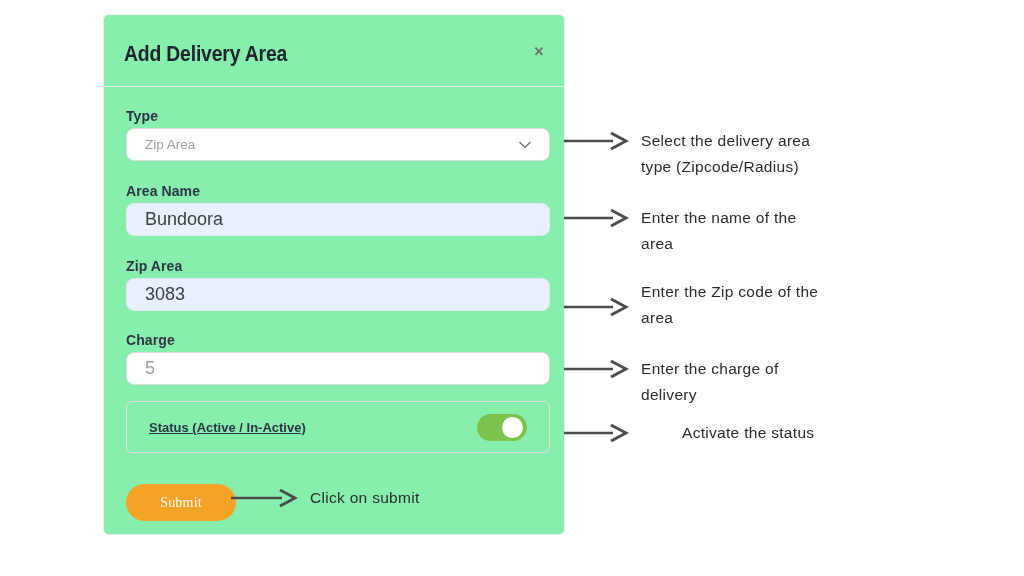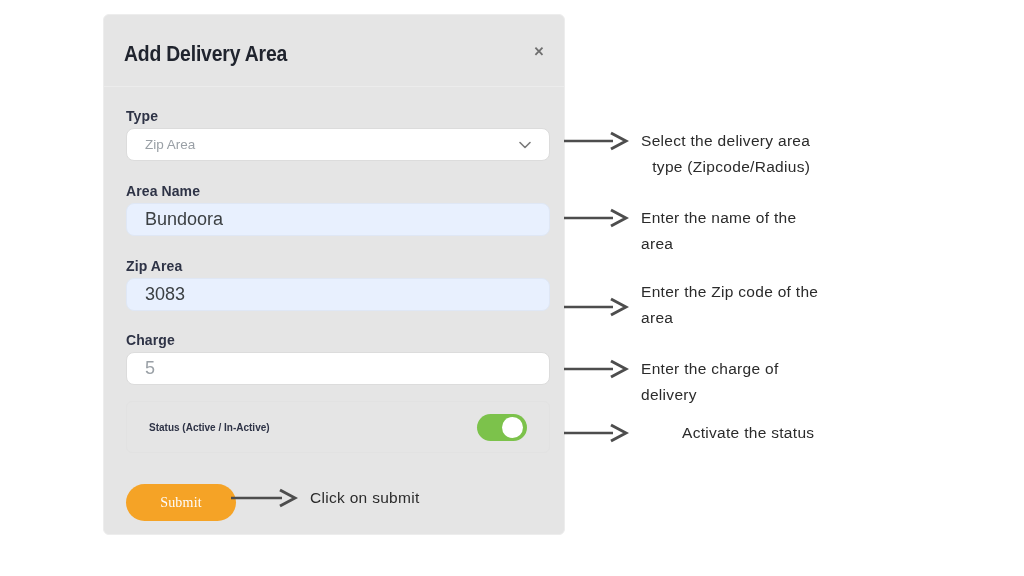--- a/index.html
+++ b/index.html
@@ -2,21 +2,21 @@
 <html><head>
 <meta charset="utf-8">
 <style>
   * { margin:0; padding:0; box-sizing:border-box; }
   html,body { width:1024px; height:576px; background:#ffffff; overflow:hidden;
               font-family:"Liberation Sans", sans-serif; }
   .stage { position:relative; width:1024px; height:576px; }
 
   
   .modal { position:absolute; left:103px; top:14px; width:462px; height:521px;
-           background:#e5e5e5; border:1px solid #ededed; border-radius:6px; }
+           background:#86efac; border:1px solid #ededed; border-radius:6px; }
   .modal-title { position:absolute; left:20px; top:26px; font-size:22px; font-weight:700;
                  color:#20242e; letter-spacing:-0.2px; transform:scaleX(.88);
                  transform-origin:left center; white-space:nowrap; }
   .modal-close { position:absolute; right:16px; top:28px; width:18px; height:18px;
                  font-size:13px; font-weight:700; color:#6f6f6f; text-align:center;
                  line-height:18px; cursor:pointer; }
   .modal-divider { position:absolute; left:0; top:71px; width:100%; height:1px; background:#ececec; }
 
   .field-label { position:absolute; left:22px; font-size:14px; font-weight:700;
                  color:#2e3346; letter-spacing:.1px; }
@@ -26,39 +26,39 @@
                 justify-content:space-between; cursor:pointer; }
   .chev { width:12px; height:8px; }
   .input-box { border:1px solid #dfe7f5; background:#e8f0fe; color:#3c4043; width:424px;
                height:33px; border-radius:8px; font-size:18px; padding:0 18px;
                font-family:"Liberation Sans", sans-serif; outline:none; position:absolute; left:22px; }
   .input-plain { border:1px solid #dcdcdc; background:#fff; color:#9aa0a6; }
 
   .status-box { position:absolute; left:22px; top:386px; width:424px; height:52px;
                 border:1px solid #e2e2e2; border-radius:6px; display:flex;
                 align-items:center; justify-content:space-between; padding:0 22px 0 22px; }
-  .status-label { font-size:10px; font-weight:700; color:#2e3346; }
+  .status-label { font-size:13px; font-weight:700; color:#2e3346;text-decoration:underline; }
   .toggle { position:relative; width:50px; height:27px; border-radius:14px;
             background:#c9c9c9; cursor:pointer; }
   .toggle[data-state="on"] { background:#7cc24b; }
   .toggle .knob { position:absolute; top:3px; left:4px; width:21px; height:21px;
                   border-radius:50%; background:#fff; }
   .toggle[data-state="on"] .knob { left:auto; right:4px; }
 
   .submit-btn { position:absolute; left:22px; top:469px; width:110px; height:37px;
                 background:#f5a326; border:none; border-radius:19px; color:#fdfdfd;
                 font-size:14px; font-family:Liberation Serif, serif;
                 letter-spacing:.2px; cursor:pointer; }
 
   
   .ann { position:absolute; display:flex; align-items:flex-start; }
   .ann .arrow { flex:0 0 auto; }
   .ann .txt { margin-left:12px; font-size:15.5px; color:#2b2b2b; line-height:26px;
               letter-spacing:.3px; white-space:nowrap; }
-  .ann-type   { left:563px; top:128px;text-align:right; }
+  .ann-type   { left:563px; top:128px; }
   .ann-name   { left:563px; top:205px; }
   .ann-zip    { left:563px; top:279px;align-items:center; }
   .ann-charge { left:563px; top:356px; }
   .ann-status { left:563px; top:420px;gap:41px; }
   .ann-submit { left:230px; top:485px; }
   .arrow { margin-top:3px; }
 </style>
 </head>
 <body>
 

